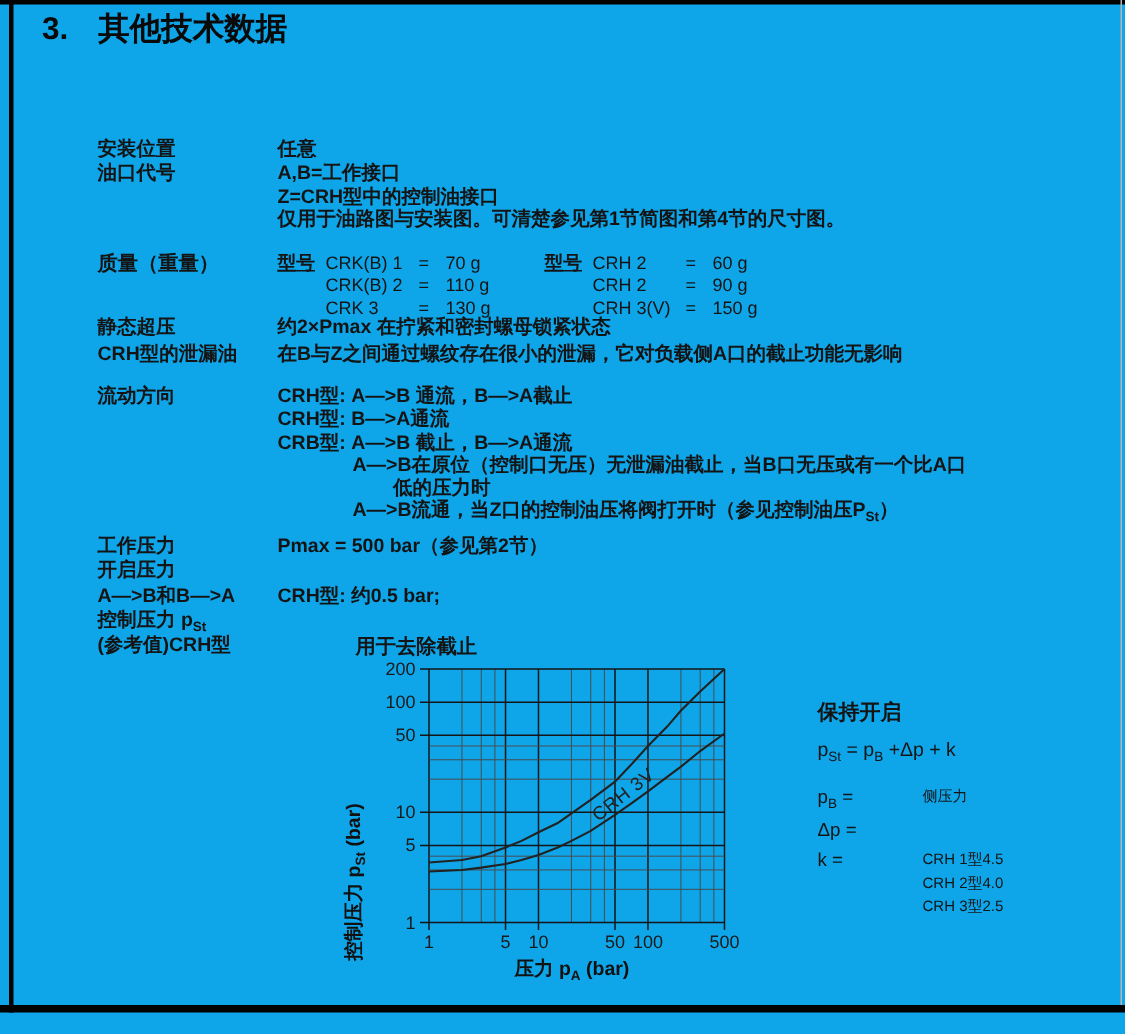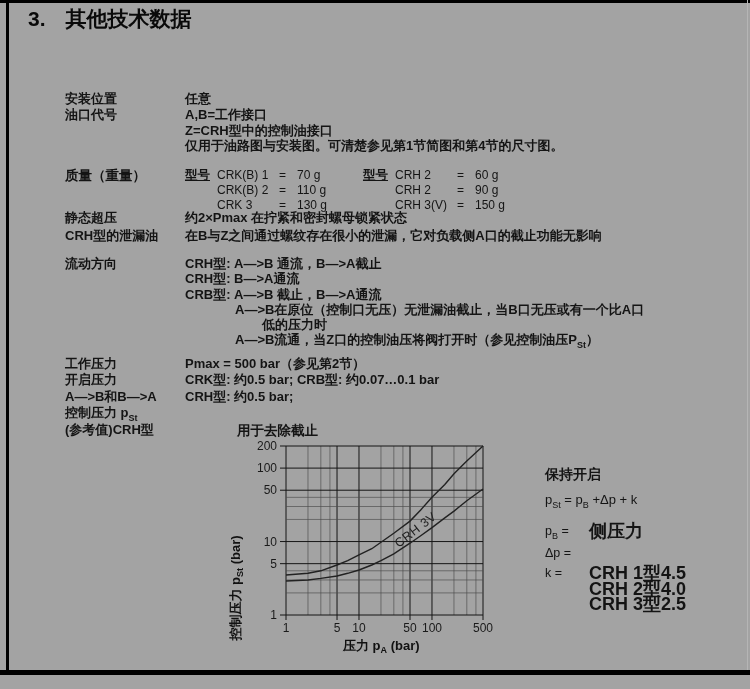--- a/index.html
+++ b/index.html
@@ -1,16 +1,16 @@
 <!DOCTYPE html>
 <html><head>
 <meta charset="utf-8">
 <style>
   html,body{margin:0;padding:0;background:#ffffff;}
-  .page{position:relative;width:750px;height:689px;background:#a3a3a3;overflow:hidden;
+  .page{position:relative;width:750px;height:689px;background:#0ea5e9;overflow:hidden;
         font-family:"Liberation Sans","DejaVu Sans",sans-serif;color:#141414;}
   .b-top{position:absolute;left:0;top:0;width:750px;height:3px;background:#000;}
   .b-left{position:absolute;left:6px;top:0;width:3px;height:675px;background:#000;}
   .b-bottom{position:absolute;left:0;top:670px;width:750px;height:5px;background:#000;}
   .b-right{position:absolute;left:747px;top:0;width:1px;height:670px;background:#b5b5b5;}
 
   .title{position:absolute;left:28px;top:5px;margin:0;font-size:21px;font-weight:bold;color:#0a0a0a;}
   .title .no{display:inline-block;margin-right:20px;}
 
   .sec{position:absolute;left:65px;width:665px;}
@@ -34,23 +34,23 @@
   .wcol .prefix{font-weight:bold;font-size:12.5px;text-decoration:underline;}
   .wcol + .wcol{margin-left:14px;}
 
   .chart-note{position:absolute;left:237px;top:422px;font-weight:bold;font-size:13.5px;}
   #chart{position:absolute;left:200px;top:438px;}
 
   #annot{position:absolute;left:545px;top:466px;width:195px;}
   .an-title{font-weight:bold;font-size:14px;}
   .an-formula{margin-top:8px;font-size:13px;}
   .an-items{margin-top:17px;}
-  .an-item{display:flex;margin-bottom:6px;}
+  .an-item{display:flex;margin-bottom:6px;gap:14px;}
   .an-sym{flex:0 0 44px;font-size:12.5px;}
-  .an-txt{font-weight:bold;font-size:18px;line-height:15.8px;}
+  .an-txt{font-weight:normal;font-size:10px;line-height:15.8px;margin-left:12px;}
 </style>
 </head>
 <body>
 
 <div class="page">
   <div class="b-top"></div>
   <div class="b-left"></div>
   <div class="b-bottom"></div>
   <div class="b-right"></div>
 
@@ -138,23 +138,20 @@
     </div>
   <div id="sec-pressure" class="sec">
       <div class="row">
         <div class="lbl">工作压力</div>
         <div class="val">
           <div>Pmax = 500 bar（参见第2节）</div>
         </div>
       </div>
       <div class="row">
         <div class="lbl">开启压力</div>
-        <div class="val">
-          <div>CRK型: 约0.5 bar; CRB型: 约0.07…0.1 bar</div>
-        </div>
       </div>
       <div class="row">
         <div class="lbl">A—&gt;B和B—&gt;A</div>
         <div class="val">
           <div>CRH型: 约0.5 bar;</div>
         </div>
       </div>
       <div class="row">
         <div class="lbl">控制压力 p<sub>St</sub></div>
         <div class="val"></div>

